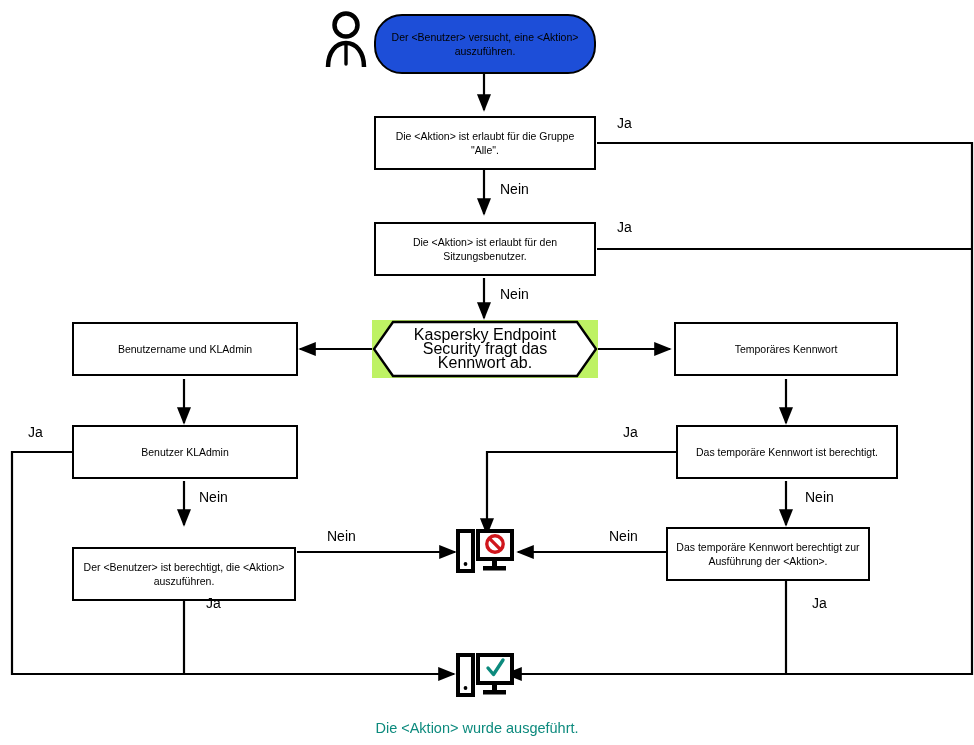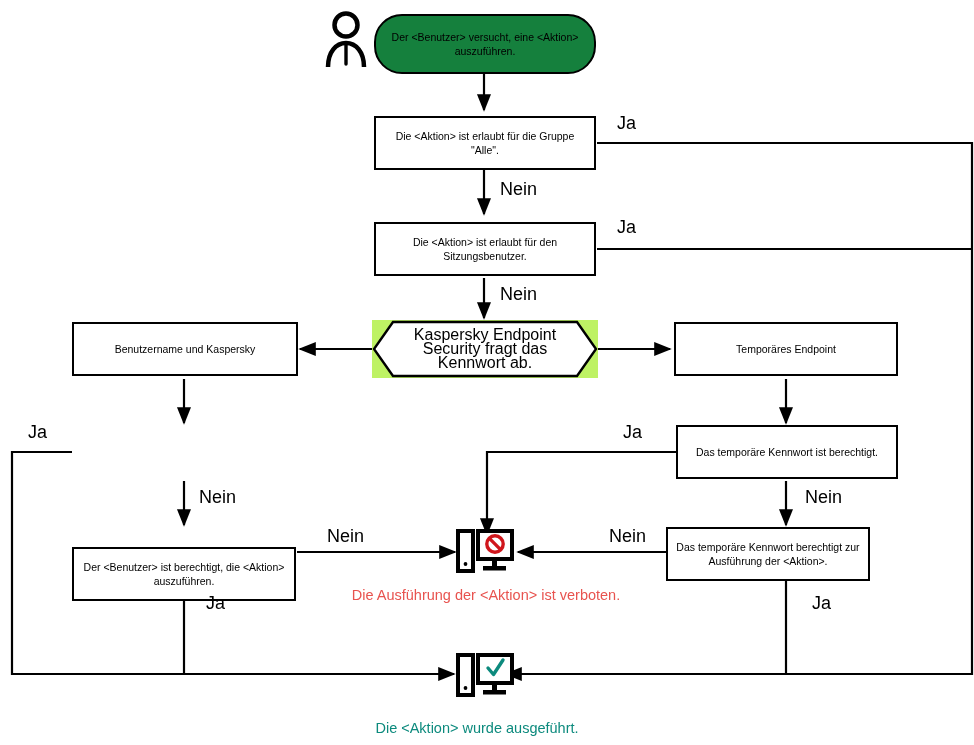--- a/index.html
+++ b/index.html
@@ -10,29 +10,29 @@
     color:#000000;
   }
   #diagram-root{position:absolute;inset:0;}
   svg.layer{position:absolute;left:0;top:0;width:974px;height:745px;}
   .node{position:absolute;box-sizing:border-box;display:flex;align-items:center;justify-content:center;text-align:center;}
   .boxnode{
     border:2px solid #000000;background:#ffffff;
     font-size:10.5px;line-height:14px;padding:2px 8px;
   }
   .terminator{
-    border:2px solid #000000;background:#15803d;border-radius:28px;
+    border:2px solid #000000;background:#1d4ed8;border-radius:28px;
     font-size:10.5px;line-height:14px;padding:2px 14px;
   }
   .hexnode{
     background:#bef264;font-size:16px;line-height:14px;
     padding:2px 26px;
   }
   .edge-label{
-    position:absolute;font-size:18px;line-height:16px;color:#000000;
+    position:absolute;font-size:14px;line-height:16px;color:#000000;
     white-space:nowrap;
     text-align:center;
   }
   .caption{
     position:absolute;text-align:center;font-size:14.5px;line-height:19px;
     white-space:pre-line;
   }
   .caption.forbidden{color:#e8534f;}
   .caption.allowed{color:#0c8a7d;}
   .icon-holder{position:absolute;}
@@ -107,27 +107,30 @@
   </div>
 
   <div class="node hexnode" style="left:372px;top:320px;width:226px;height:58px;">
     <svg class="layer" style="left:0;top:0;width:226px;height:58px;position:absolute;" viewBox="0 0 226 58" preserveAspectRatio="none">
       <polygon points="21,2 205,2 224,29 205,56 21,56 2,29" fill="#ffffff" stroke="#000000" stroke-width="2.4"></polygon>
     </svg>
     <span style="position:relative;z-index:2;">Kaspersky Endpoint Security fragt das Kennwort ab.</span>
   </div>
 
   <div class="node boxnode" style="left:72px;top:322px;width:226px;height:54px;">
-    <span>Benutzername und Kaspersky</span>
+    <span>Benutzername und KLAdmin</span>
   </div>
 
   <div class="node boxnode" style="left:674px;top:322px;width:224px;height:54px;">
-    <span>Temporäres Endpoint</span>
+    <span>Temporäres Kennwort</span>
   </div>
 
+  <div class="node boxnode" style="left:72px;top:425px;width:226px;height:54px;">
+    <span>Benutzer KLAdmin</span>
+  </div>
 
   <div class="node boxnode" style="left:676px;top:425px;width:222px;height:54px;">
     <span>Das temporäre Kennwort ist berechtigt.</span>
   </div>
 
   <div class="node boxnode" style="left:72px;top:527px;width:224px;height:54px;margin-top:20px;">
     <span>Der &lt;Benutzer&gt; ist berechtigt, die &lt;Aktion&gt; auszuführen.</span>
   </div>
 
   <div class="node boxnode" style="left:666px;top:527px;width:204px;height:54px;">
@@ -171,17 +174,16 @@
 
   <div class="edge-label" style="left:623px;top:424px;">Ja</div>
   <div class="edge-label" style="left:805px;top:489px;">Nein</div>
 
   <div class="edge-label" style="left:327px;top:528px;">Nein</div>
   <div class="edge-label" style="left:206px;top:595px;">Ja</div>
 
   <div class="edge-label" style="left:609px;top:528px;">Nein</div>
   <div class="edge-label" style="left:812px;top:595px;">Ja</div>
 
-  <div class="caption forbidden" style="left:347px;top:586px;width:278px;">Die Ausführung der &lt;Aktion&gt; ist verboten.</div>
 
   <div class="caption allowed" style="left:336px;top:719px;width:282px;">Die &lt;Aktion&gt; wurde ausgeführt.</div>
 
 </div>
 
 </body></html>

